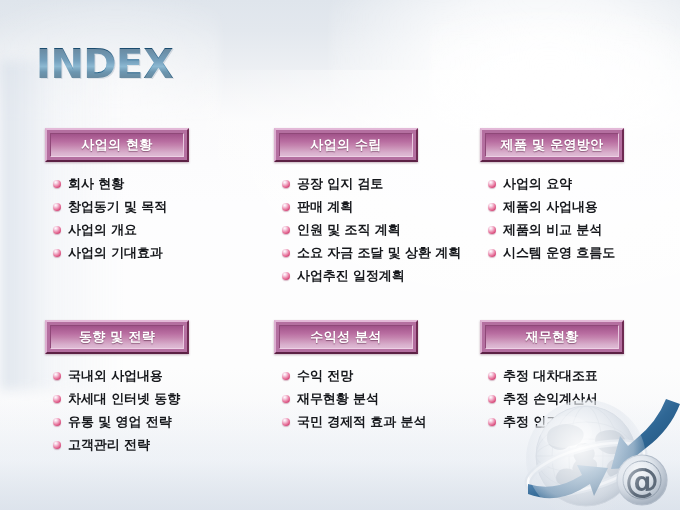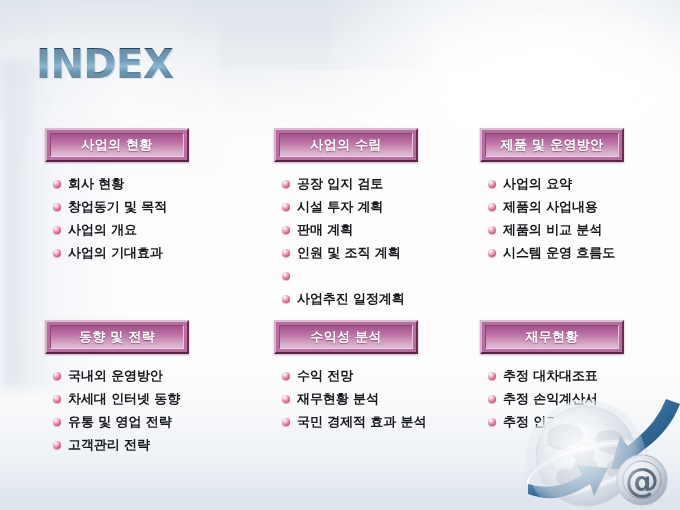--- a/index.html
+++ b/index.html
@@ -280,32 +280,29 @@
         <span class="plate-label">사업의 수립</span>
       </div>
     </div>
     <ul class="list">
       <li class="list-item">
         <span class="bullet"></span>
         <span class="item-label">공장 입지 검토</span>
       </li>
       <li class="list-item">
         <span class="bullet"></span>
-        <span class="item-label">시설 투자 계획</span>
-      </li>
-      <li class="list-item">
-        <span class="bullet"></span>
         <span class="item-label">판매 계획</span>
       </li>
       <li class="list-item">
         <span class="bullet"></span>
         <span class="item-label">인원 및 조직 계획</span>
       </li>
       <li class="list-item">
         <span class="bullet"></span>
+        <span class="item-label">소요 자금 조달 및 상환 계획</span>
       </li>
       <li class="list-item">
         <span class="bullet"></span>
         <span class="item-label">사업추진 일정계획</span>
       </li>
     </ul>
   </div>
 
   <div class="col col-3 row-top">
     <div class="plate">
@@ -335,21 +332,21 @@
 
   <div class="col col-1 row-bottom">
     <div class="plate">
       <div class="plate-inner">
         <span class="plate-label">동향 및 전략</span>
       </div>
     </div>
     <ul class="list">
       <li class="list-item">
         <span class="bullet"></span>
-        <span class="item-label">국내외 운영방안</span>
+        <span class="item-label">국내외 사업내용</span>
       </li>
       <li class="list-item">
         <span class="bullet"></span>
         <span class="item-label">차세대 인터넷 동향</span>
       </li>
       <li class="list-item">
         <span class="bullet"></span>
         <span class="item-label">유통 및 영업 전략</span>
       </li>
       <li class="list-item">

